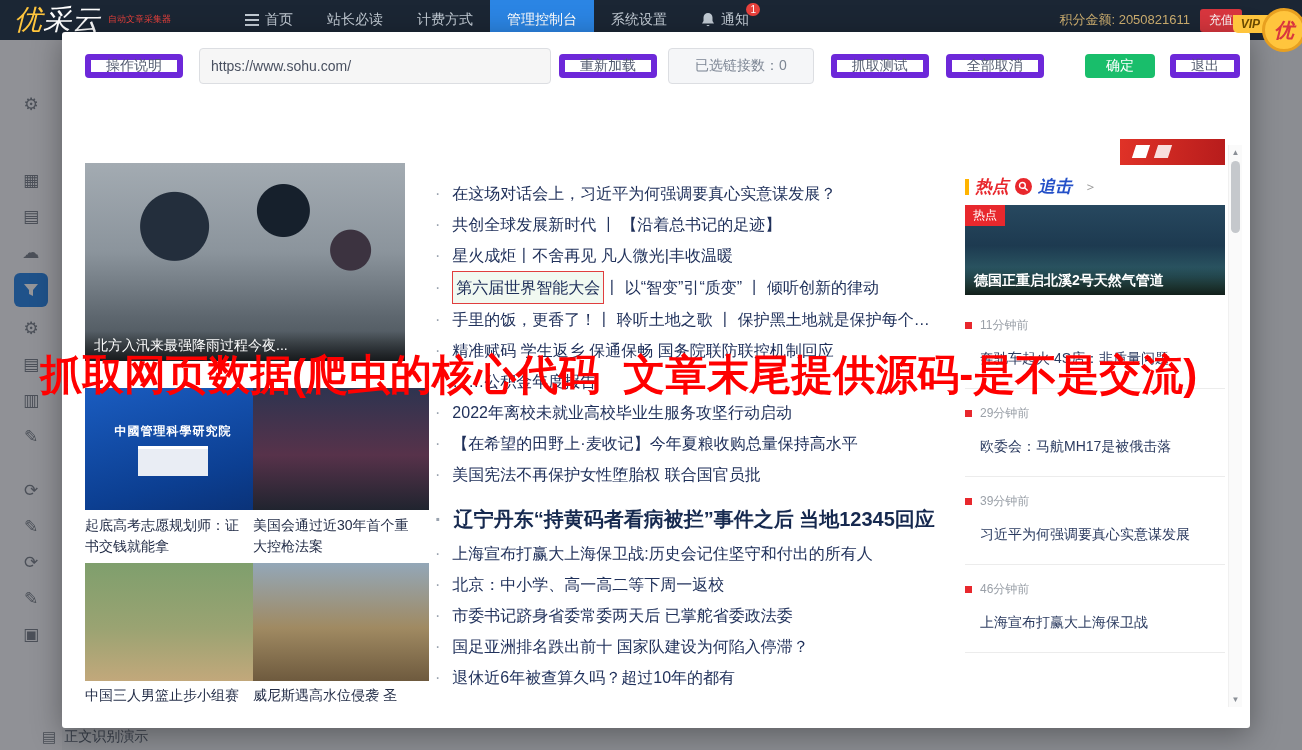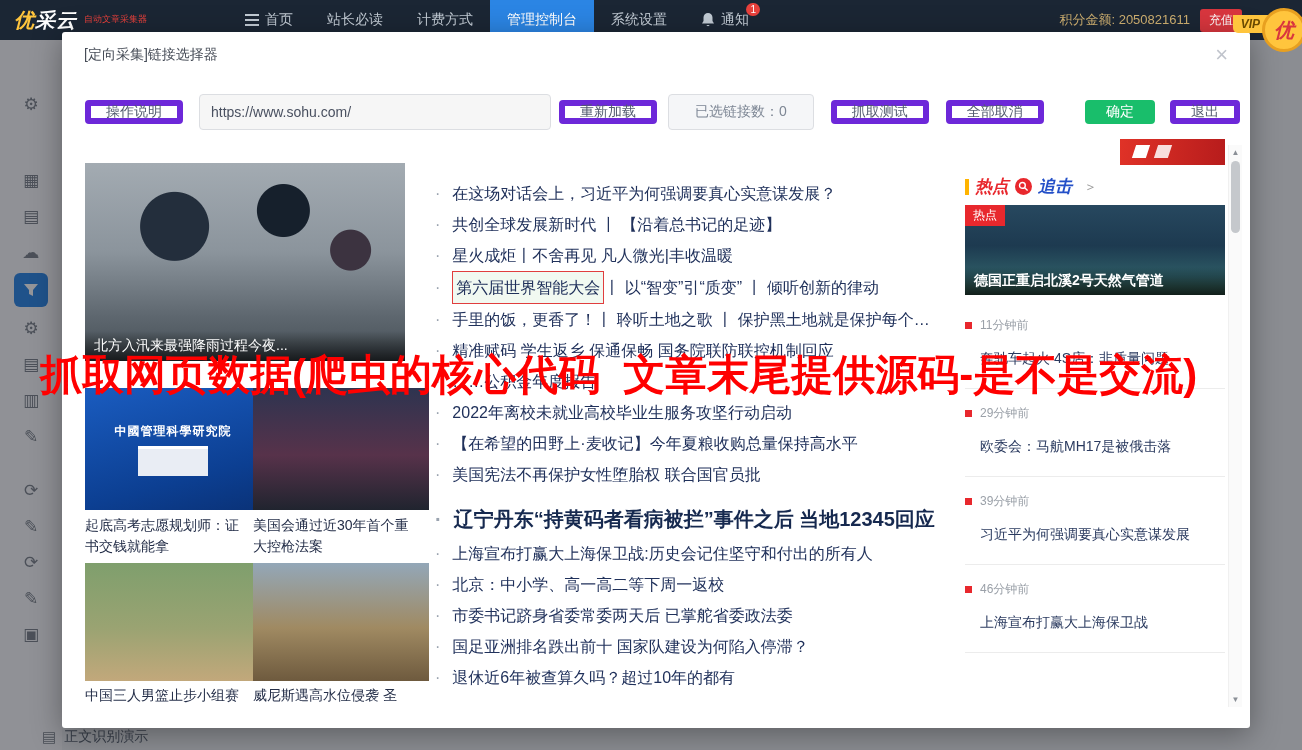--- a/index.html
+++ b/index.html
@@ -4,21 +4,21 @@
 <style>
   * { box-sizing: border-box; margin: 0; padding: 0; }
   html,body { width:1302px; height:750px; }
   body {
     position: relative; overflow: hidden; background:#eef0f3;
     font-family:"Liberation Sans","DejaVu Sans",sans-serif;
   }
   
   .navbar { position:absolute; top:0; left:0; right:0; height:40px; background:#1b2634; display:flex; align-items:center; z-index:5; }
   .logo-area { display:flex; align-items:center; padding-left:14px; width:228px; }
-  .logo-main { font-size:20px; font-weight:bold; font-style:italic; color:#fff; letter-spacing:1px; white-space:nowrap; }
+  .logo-main { font-size:28px; font-weight:normal; font-style:italic; color:#fff; letter-spacing:1px; white-space:nowrap; }
   .logo-first { color:#ffc53d; }
   .logo-sub { color:#e8413c; font-size:9px; margin-left:7px; line-height:1.25; width:64px; }
   .menu { display:flex; height:100%; }
   .menu-item { display:flex; align-items:center; gap:6px; padding:0 17px; color:#c2cbd4; font-size:14px; cursor:pointer; position:relative; white-space:nowrap; }
   .menu-item.active { background:#2b85e4; color:#fff; }
   .notice-badge { position:absolute; top:3px; right:6px; background:#e8413c; color:#fff; border-radius:8px; font-size:10px; line-height:13px; padding:0 4px; }
   .nav-right { margin-left:auto; display:flex; align-items:center; gap:10px; padding-right:60px; }
   .credit { color:#cfb071; font-size:13px; white-space:nowrap; }
   .recharge-btn { background:#d9363e; color:#fff; font-size:12px; padding:3px 9px; border-radius:3px; cursor:pointer; }
   .vip-tag { position:absolute; top:15px; right:34px; background:#ffc53d; color:#6b4a00; font-weight:bold; font-style:italic; font-size:12px; padding:2px 8px; border-radius:0 0 5px 5px; z-index:30; }
@@ -164,24 +164,20 @@
   <span class="side-icon">▣</span>
 </div>
 <div class="bg-footer-item">
   <span style="font-size:15px; color:#7c828a;">▤</span>
   <span>正文识别演示</span>
 </div>
 
 <div class="dim"></div>
 
 <div class="modal">
-  <div class="modal-header">
-    <span>[定向采集]链接选择器</span>
-    <span class="modal-close">×</span>
-  </div>
   <div class="toolbar">
     <button class="btn">操作说明</button>
     <input class="url-input" readonly="" value="https://www.sohu.com/" style="">
     <button class="btn btn-reload">重新加载</button>
     <span class="count-box">已选链接数：0</span>
     <button class="btn btn-test">抓取测试</button>
     <button class="btn btn-cancelall">全部取消</button>
     <button class="btn btn-confirm">确定</button>
     <button class="btn btn-exit">退出</button>
   </div>

